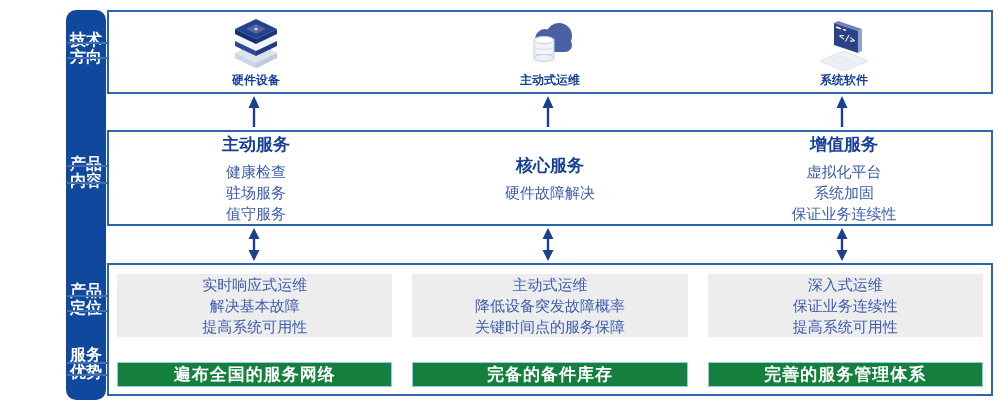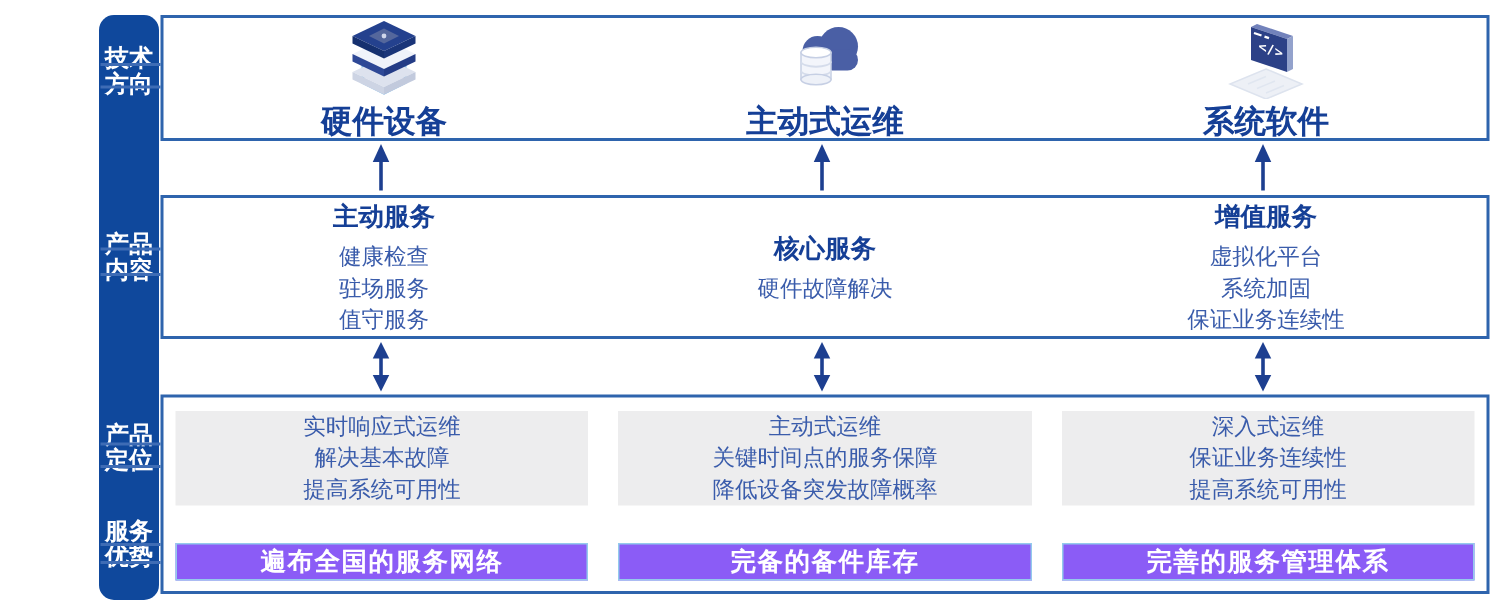--- a/index.html
+++ b/index.html
@@ -22,32 +22,32 @@
   .box{position:absolute;left:107px;width:886px;background:#fff;
        border:2px solid #2e64ad;box-sizing:border-box;display:flex;}
   .box-top{top:10px;height:84px;}
   .box-mid{top:130px;height:96px;}
   .box-bottom{top:263px;height:133px;padding:13px 8px 12px;gap:20px;}
 
   .col{flex:1;display:flex;flex-direction:column;align-items:center;justify-content:center;
        text-align:center;min-width:0;}
 
   
-  .tech-label{font-size:21px;font-weight:bold;color:#153f96;margin-top:1px;}
+  .tech-label{font-size:12px;font-weight:bold;color:#153f96;margin-top:1px;}
   .icon-wrap{width:56px;height:56px;}
 
   
   .svc-title{font-size:17px;font-weight:bold;color:#153f96;margin-bottom:5px;}
   .svc-item{font-size:15px;color:#3a5cab;line-height:21px;}
 
   
   .pos-panel{background:#ededee;width:100%;height:68px;display:flex;flex-direction:column;
              justify-content:center;align-items:center;box-sizing:border-box;}
   .pos-line{font-size:15px;color:#3a5cab;line-height:21px;}
-  .adv-banner{margin-top:25px;width:100%;height:31px;background:#8b5cf6;
+  .adv-banner{margin-top:25px;width:100%;height:31px;background:#15803d;
               border:1px solid #94caec;box-sizing:border-box;display:flex;align-items:center;
               justify-content:center;color:#ffffff;font-weight:bold;font-size:17px;letter-spacing:1px;}
 
   .arrow-layer{position:absolute;left:0;top:0;pointer-events:none;}
 </style>
 </head>
 <body>
 
 <div class="canvas">
 
@@ -152,22 +152,22 @@
       <div class="pos-panel">
         <div class="pos-line">实时响应式运维</div>
         <div class="pos-line">解决基本故障</div>
         <div class="pos-line">提高系统可用性</div>
       </div>
       <div class="adv-banner">遍布全国的服务网络</div>
     </div>
     <div class="col">
       <div class="pos-panel">
         <div class="pos-line">主动式运维</div>
+        <div class="pos-line">降低设备突发故障概率</div>
         <div class="pos-line">关键时间点的服务保障</div>
-        <div class="pos-line">降低设备突发故障概率</div>
       </div>
       <div class="adv-banner">完备的备件库存</div>
     </div>
     <div class="col">
       <div class="pos-panel">
         <div class="pos-line">深入式运维</div>
         <div class="pos-line">保证业务连续性</div>
         <div class="pos-line">提高系统可用性</div>
       </div>
       <div class="adv-banner">完善的服务管理体系</div>

